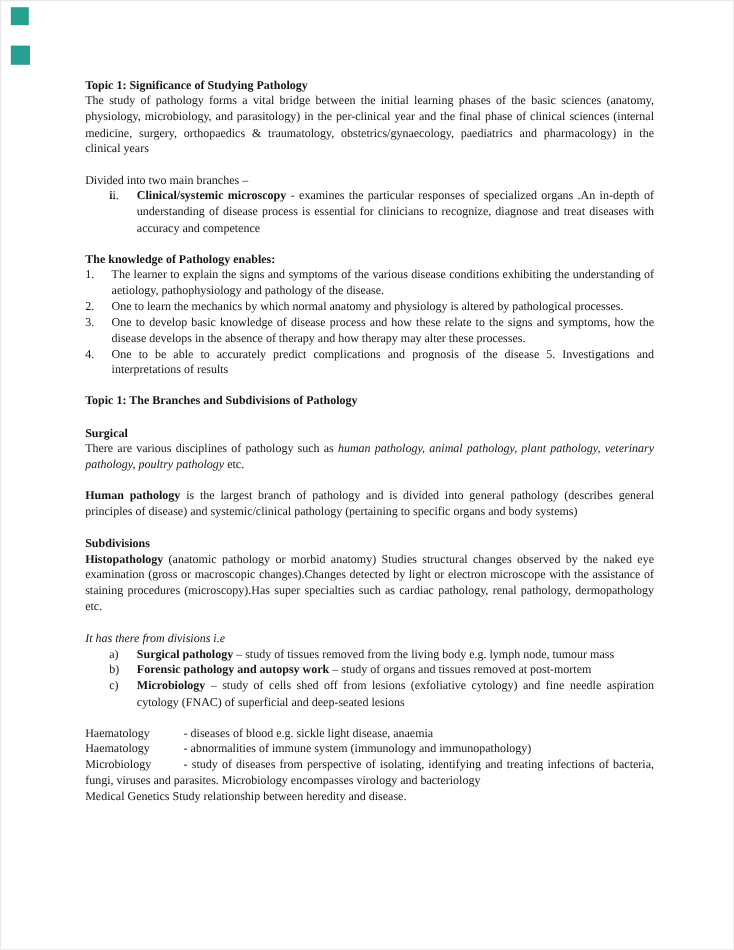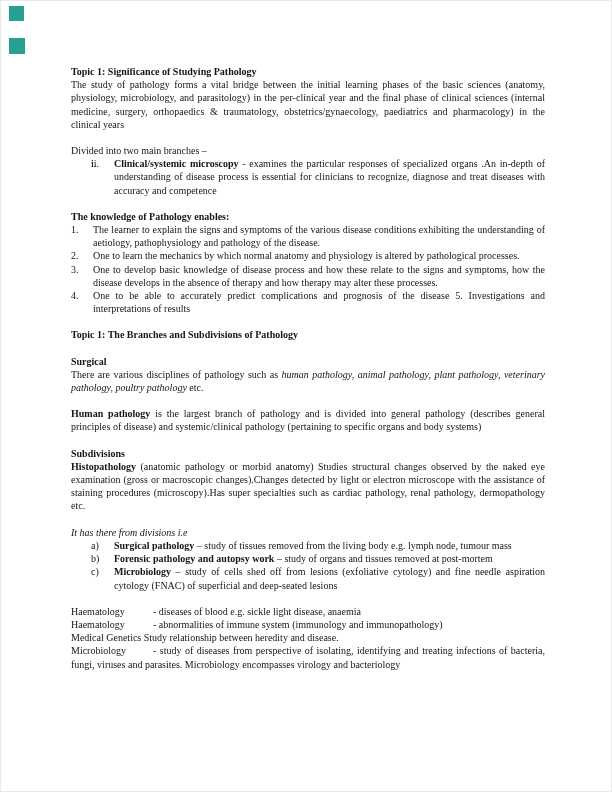--- a/index.html
+++ b/index.html
@@ -76,16 +76,16 @@
       <div class="spacer"></div>
       <div class="para"><span class="italic">It has there from divisions i.e</span></div>
       <div class="list inner">
         <div class="list-item"><span class="marker">a)</span><span><span class="bold">Surgical pathology</span><span> – study of tissues removed from the living body e.g. lymph node, tumour mass</span></span></div>
         <div class="list-item"><span class="marker">b)</span><span><span class="bold">Forensic pathology and autopsy work</span><span> – study of organs and tissues removed at post-mortem</span></span></div>
         <div class="list-item"><span class="marker">c)</span><span><span class="bold">Microbiology</span><span> – study of cells shed off from lesions (exfoliative cytology) and fine needle aspiration cytology (FNAC) of superficial and deep-seated lesions</span></span></div>
       </div>
       <div class="spacer"></div>
       <div class="para"><span class="term">Haematology</span><span>- diseases of blood e.g. sickle light disease, anaemia</span></div>
       <div class="para"><span class="term">Haematology</span><span>- abnormalities of immune system (immunology and immunopathology)</span></div>
+      <div class="para"><span class="term">Microbiology</span><span>- study of diseases from perspective of isolating, identifying and treating infections of bacteria, fungi, viruses and parasites. Microbiology encompasses virology and bacteriology</span></div>
       <div class="para"><span>Medical Genetics Study relationship between heredity and disease.</span></div>
-      <div class="para"><span class="term">Microbiology</span><span>- study of diseases from perspective of isolating, identifying and treating infections of bacteria, fungi, viruses and parasites. Microbiology encompasses virology and bacteriology</span></div>
     </div>
 </div>
 
 </body></html>

